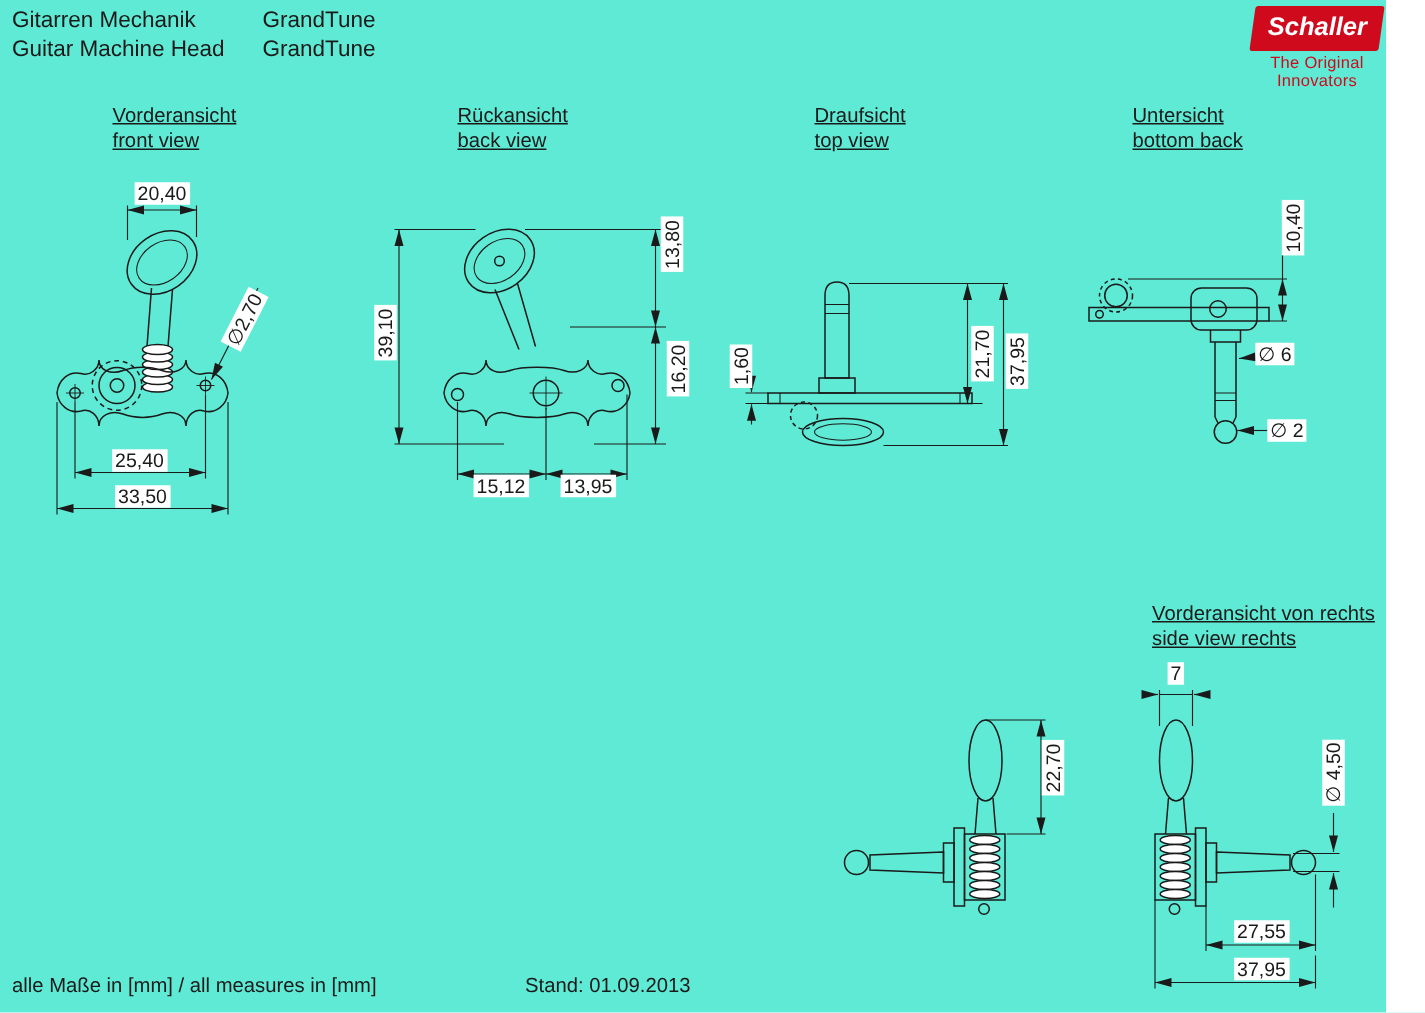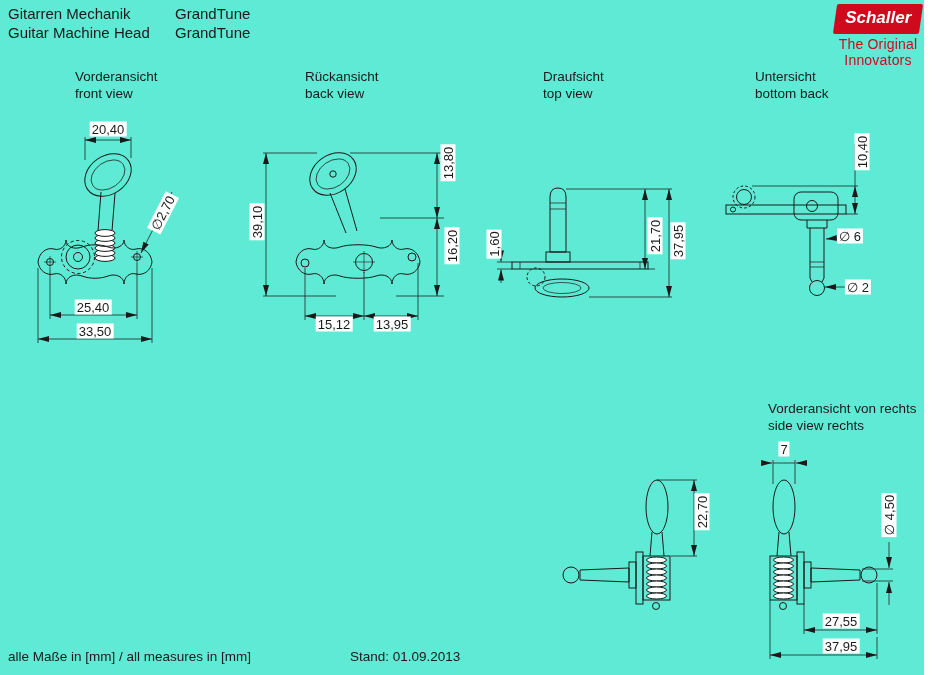--- a/index.html
+++ b/index.html
@@ -1,39 +1,39 @@
 <!DOCTYPE html>
 <html><head>
 <meta charset="utf-8">
 <style>
   html,body { margin:0; padding:0; background:#fff; }
   .sheet {
     position:relative; width:924px; height:675px; background:#5eead4;
     font-family:"Liberation Sans", sans-serif; color:#1a1a1a; overflow:hidden;
   }
   .lbl { position:absolute; white-space:nowrap; font-size:15px; }
-  .cap { position:absolute; font-size:13.5px; line-height:17px; white-space:nowrap; }
+  .cap { position:absolute; font-size:13.5px; line-height:17px; white-space:nowrap;text-decoration:underline; }
   .cap span { display:block; }
   .dim {
     position:absolute; font-size:13px; white-space:nowrap;
     background:#fff; padding:0 2px;
     transform:translate(-50%,-50%);
   }
   .dim.v { transform:translate(-50%,-50%) rotate(-90deg); }
   .dim.diag { transform:translate(-50%,-50%) rotate(-63deg); }
   .foot { position:absolute; font-size:13.5px; white-space:nowrap; }
   svg.art { position:absolute; left:0; top:0; }
 
   .logo { position:absolute; top:4px; right:3px; width:86px; text-align:center; }
   .logo-box {
     background:#cf0a1d; color:#ffffff; font-style:italic; font-weight:bold;
     font-size:17px; padding:4px 4px 6px; border-radius:2px; transform:skewX(-8deg);
   }
   .logo-box span { display:inline-block; transform:skewX(8deg); }
-  .logo-tag { color:#cf0a1d; font-size:14px; margin-top:2px; letter-spacing:0.2px; }
+  .logo-tag { color:#cf0a1d; font-size:11px; margin-top:2px; letter-spacing:0.2px; }
 </style>
 </head>
 <body>
 
 <div class="sheet">
 
   <svg class="art" width="950" height="675" viewBox="0 0 950 675">
     <defs>
       <marker id="ar" viewBox="0 0 12 8" refX="11.5" refY="4" markerWidth="12" markerHeight="8" orient="auto-start-reverse" markerUnits="userSpaceOnUse">
         <path d="M0.5,1 L11.5,4 L0.5,7 Z" fill="#1a1a1a"></path>

